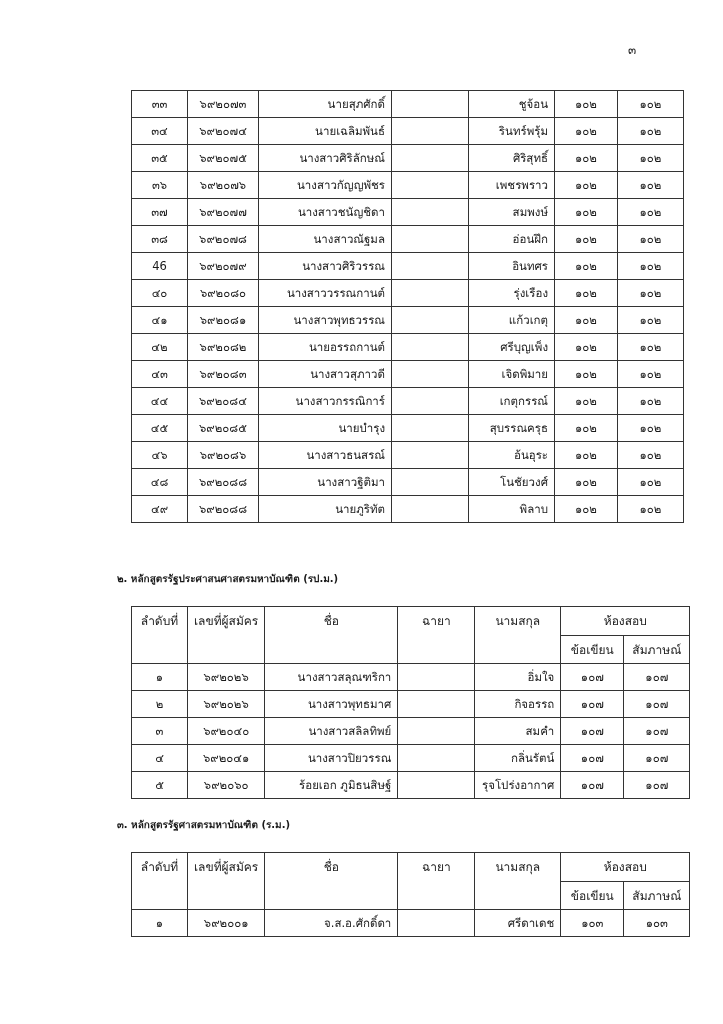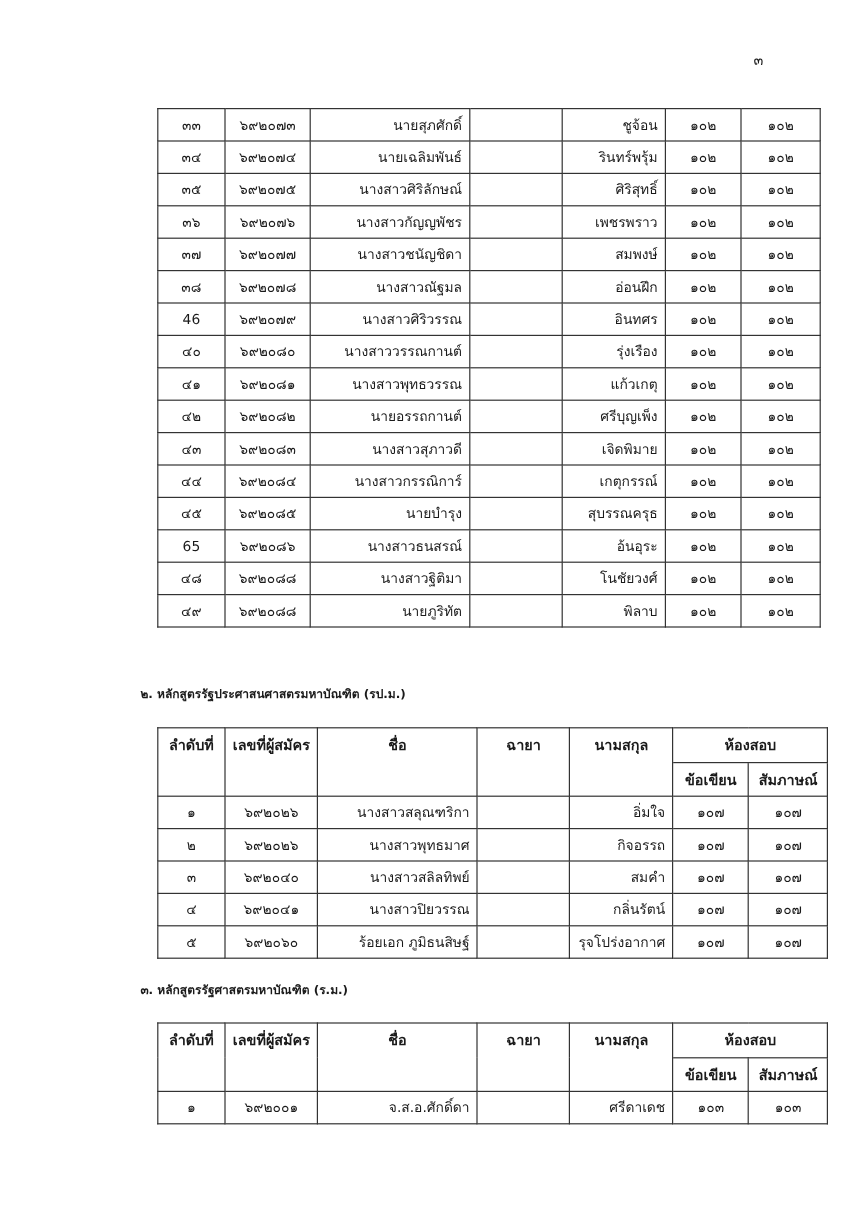--- a/index.html
+++ b/index.html
@@ -11,21 +11,21 @@
   table.t {
     position:absolute; left:91px; border-collapse:collapse; table-layout:fixed;
     font-size:11.5px;
     margin-left:40px;
   }
   table.t td, table.t th {
     border:1px solid #333; padding:0 6px; height:26px; white-space:nowrap; overflow:hidden;
   }
   table.t td.c { text-align:center; }
   table.t td.l { text-align:right; }
-  table.t th { font-weight:bold; text-align:center; font-size:12px; }
+  table.t th { font-weight:normal; text-align:center; font-size:12px; }
   table.t th.hd { vertical-align:top; padding-top:4px; }
   .section-heading {
     position:absolute; left:117px; font-size:10px; font-weight:bold;
   }
   col.c1 { width:56px; } col.c2 { width:71px; } col.c3 { width:133px; }
   col.c4 { width:77px; } col.c5 { width:86px; } col.c6 { width:63px; } col.c7 { width:66px; }
 </style>
 </head>
 <body>
 
@@ -153,21 +153,21 @@
       <tr>
         <td class="c">๔๕</td>
         <td class="c">๖๙๒๐๘๕</td>
         <td class="l">นายบำรุง</td>
         <td class="c"></td>
         <td class="l">สุบรรณครุธ</td>
         <td class="c">๑๐๒</td>
         <td class="c">๑๐๒</td>
       </tr>
       <tr>
-        <td class="c">65</td>
+        <td class="c">๔๖</td>
         <td class="c">๖๙๒๐๘๖</td>
         <td class="l">นางสาวธนสรณ์</td>
         <td class="c"></td>
         <td class="l">อ้นอุระ</td>
         <td class="c">๑๐๒</td>
         <td class="c">๑๐๒</td>
       </tr>
       <tr>
         <td class="c">๔๘</td>
         <td class="c">๖๙๒๐๘๘</td>

